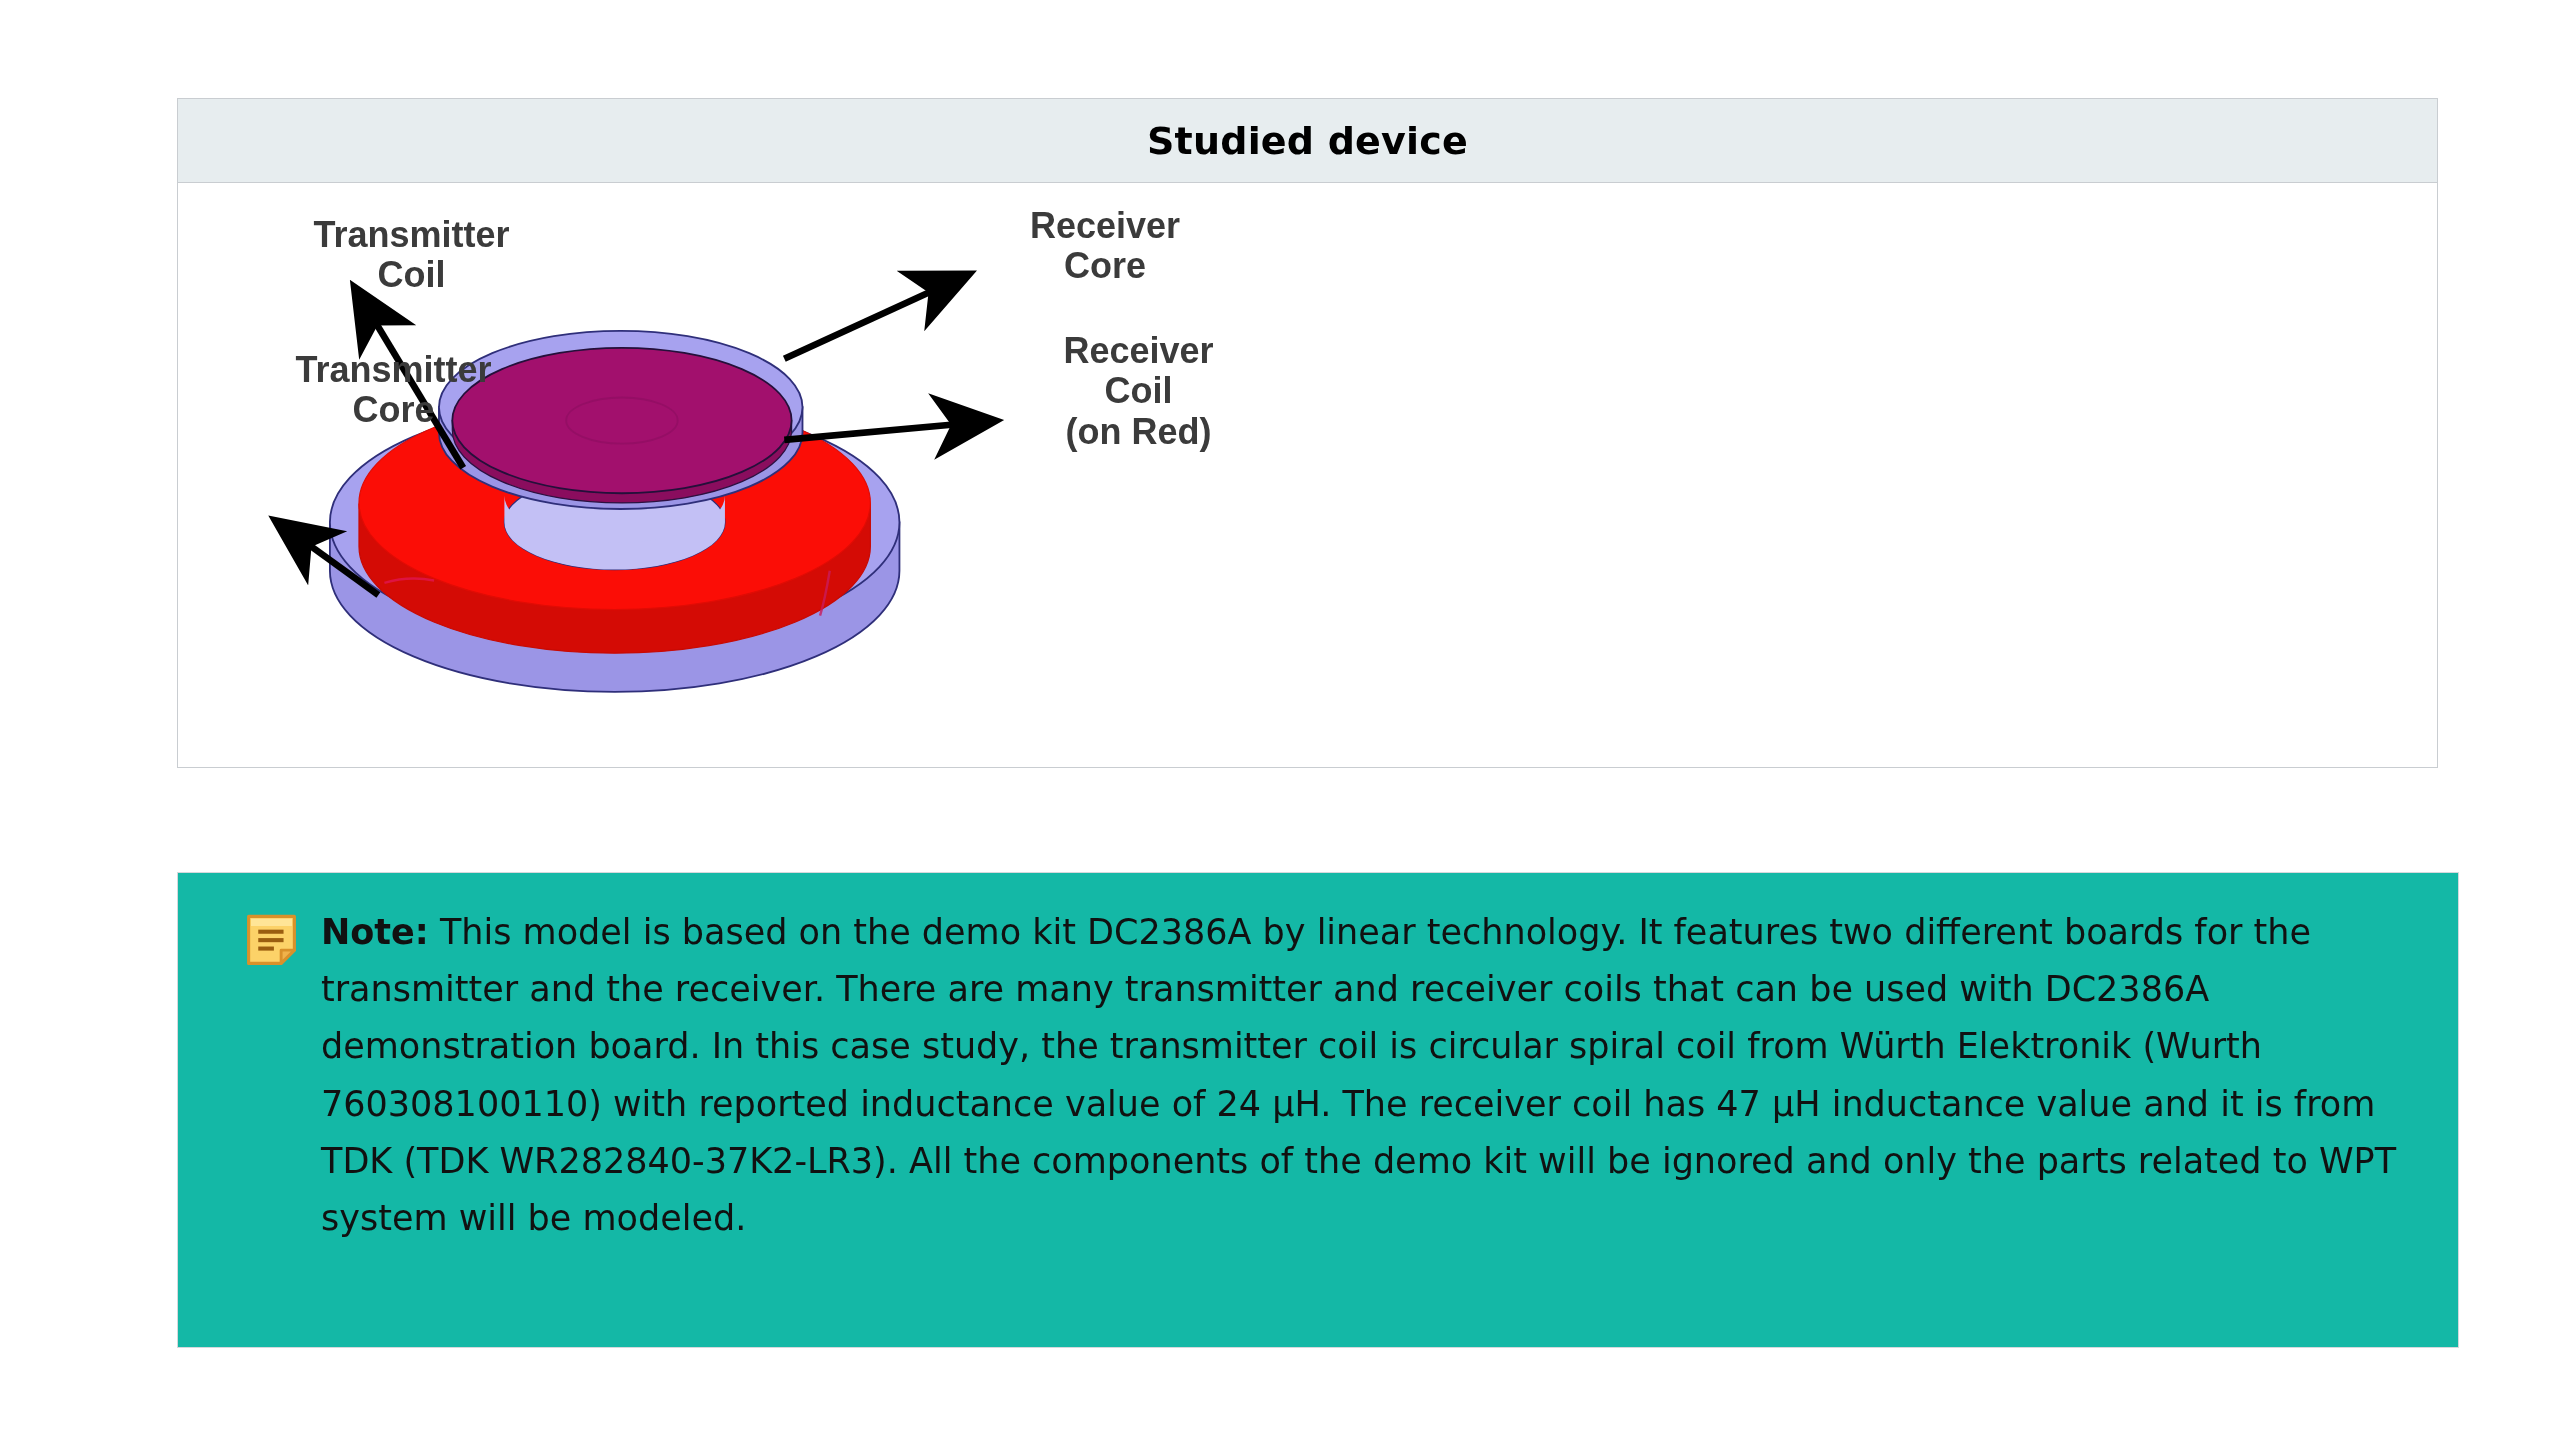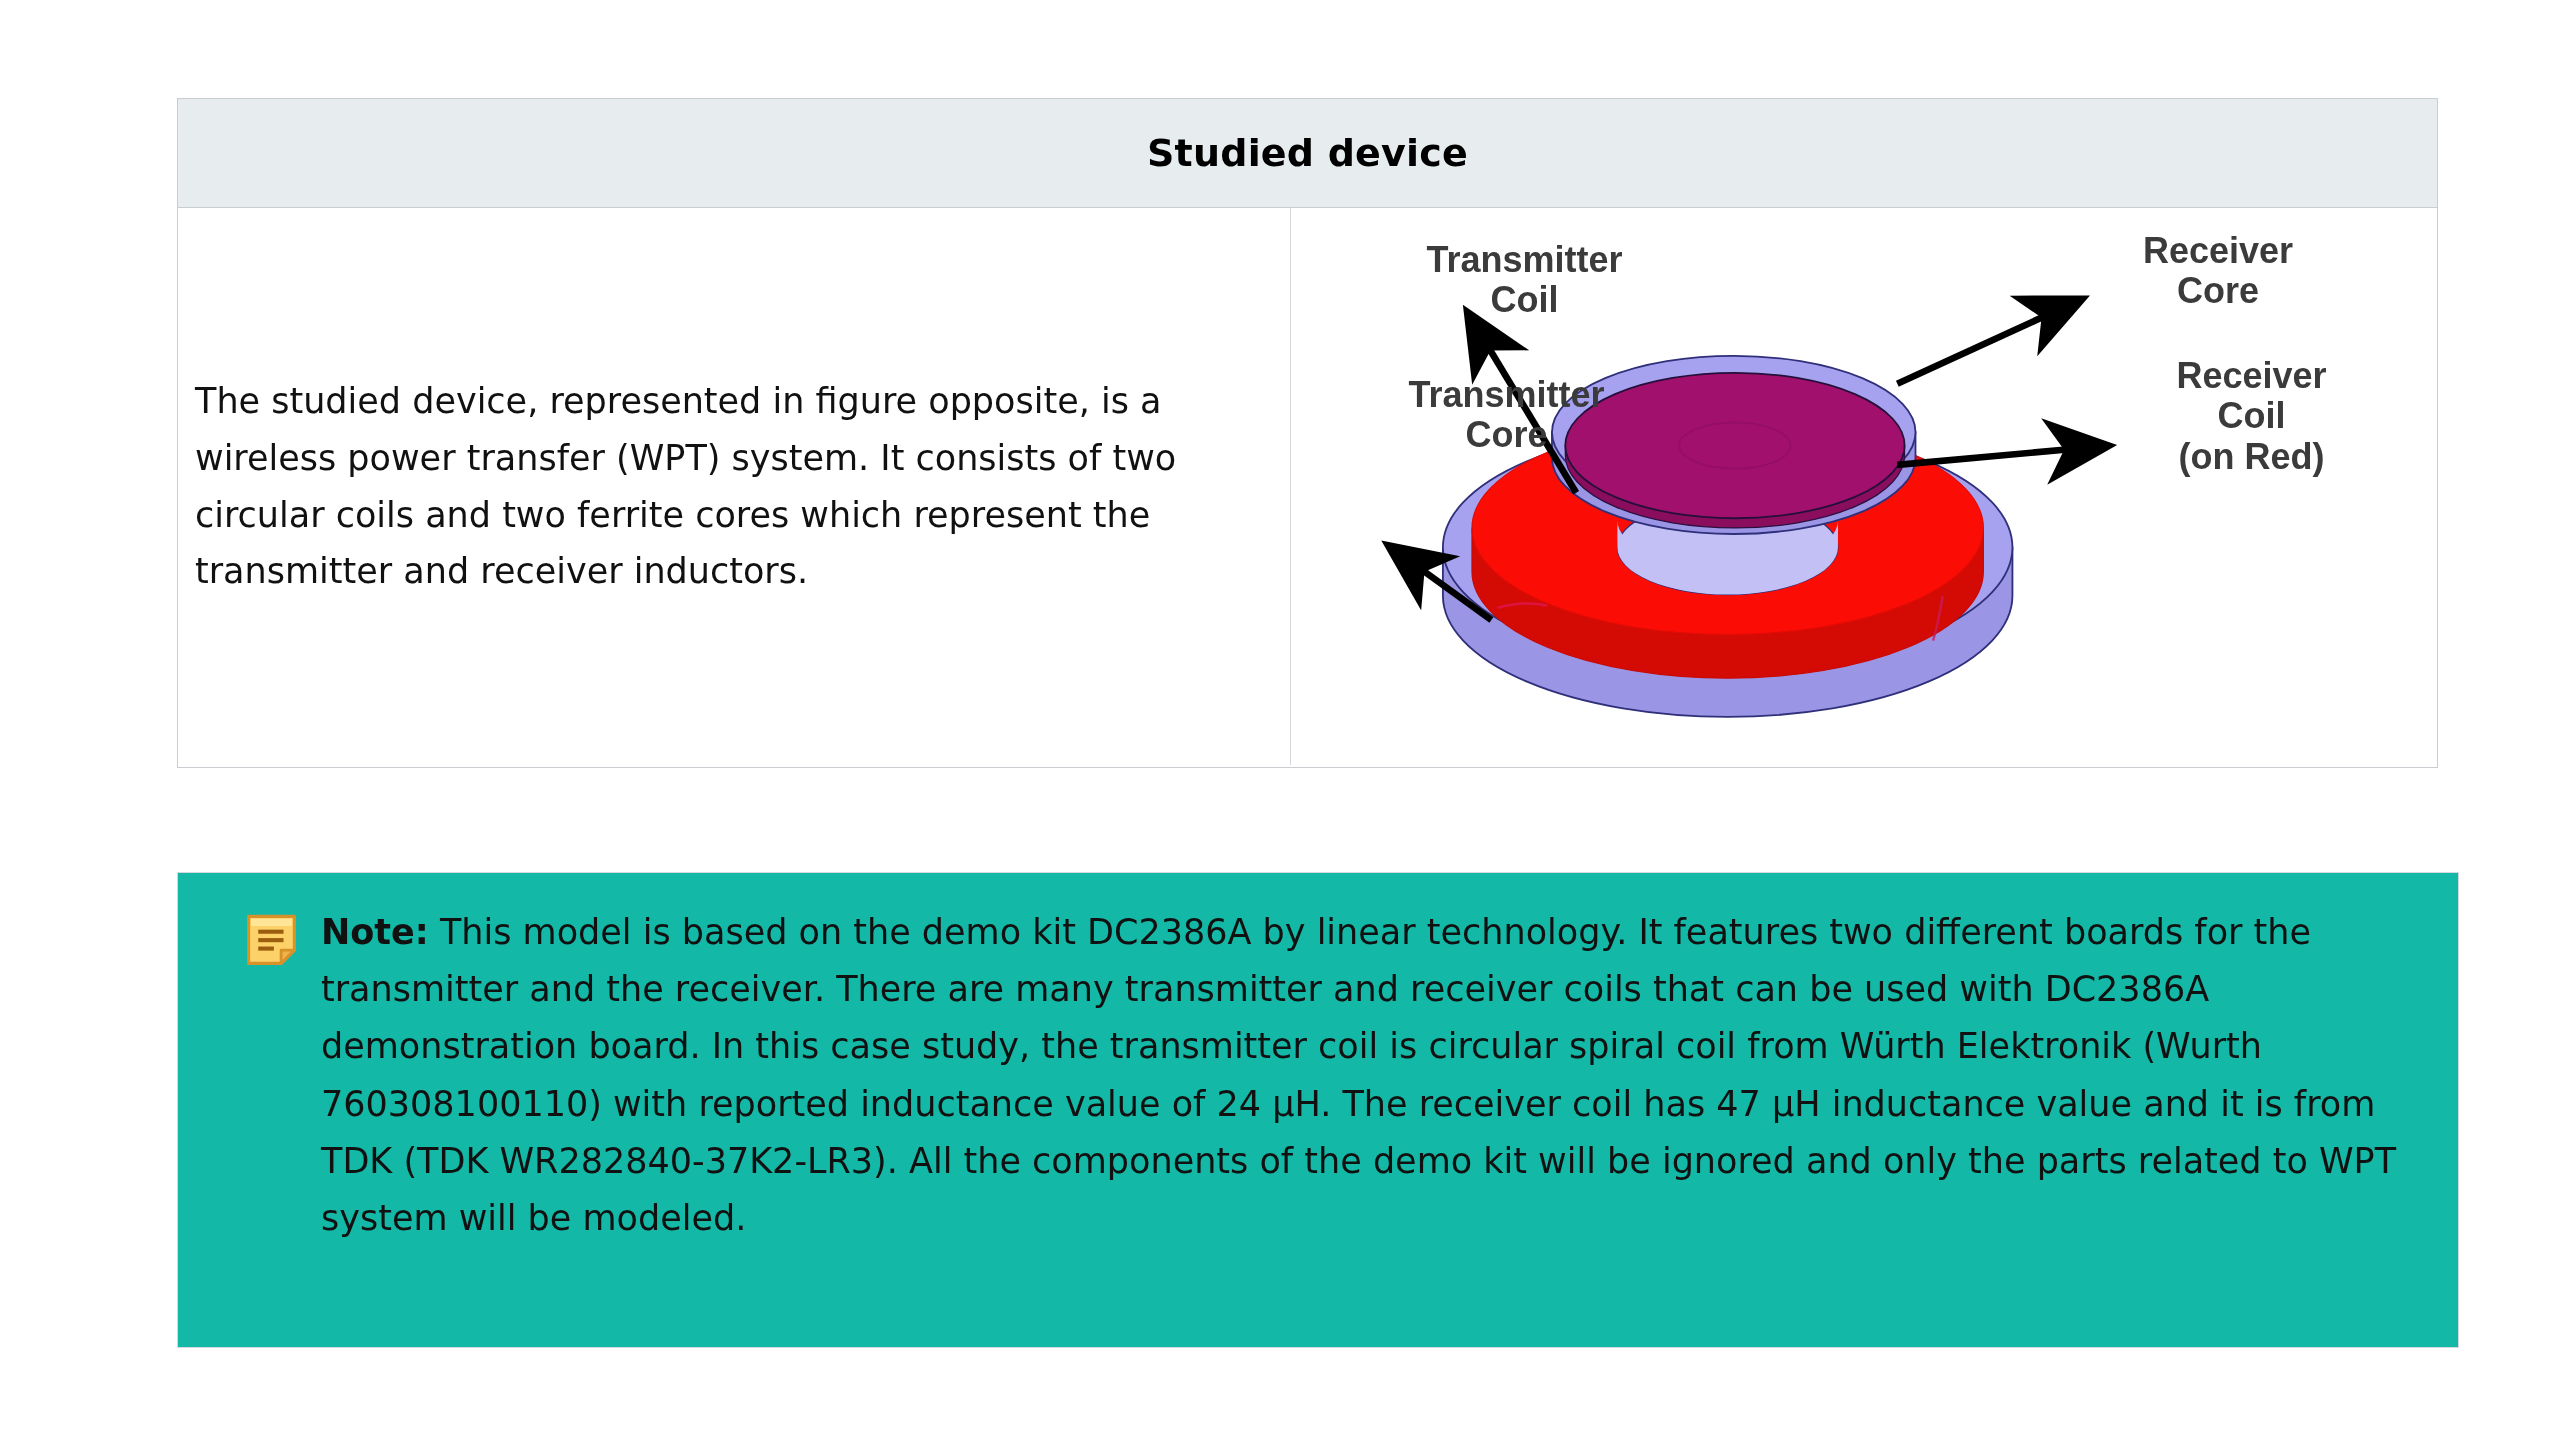--- a/index.html
+++ b/index.html
@@ -21,21 +21,21 @@
     position: absolute;
     left: 177px;
     top: 98px;
     width: 2261px;
     height: 670px;
     border: 1.8px solid #c9cdd1;
     background: #ffffff;
     box-sizing: border-box;
   }
   .device-header {
-    height: 109px;
+    height: 84px;
     background: #e7edef;
     border-bottom: 1.8px solid #c9cdd1;
     display: flex;
     align-items: center;
     justify-content: center;
     box-sizing: border-box;
   }
   .device-header-title {
     font-size: 38px;
     font-weight: bold;
@@ -124,23 +124,20 @@
 <body>
 
 <div class="device-table">
 
   <div class="device-header">
     <div class="device-header-title">Studied device</div>
   </div>
 
   <div class="device-body">
 
-    <div class="device-cell-text">
-      <div class="device-paragraph">The studied device, represented in figure opposite, is a wireless power transfer (WPT) system. It consists of two circular coils and two ferrite cores which represent the transmitter and receiver inductors.</div>
-    </div>
 
     <div class="device-cell-figure">
       <div class="fig-wrap">
 
         <svg class="fig-svg" width="1146" height="555" viewBox="0 0 1890 916">
 
           <path d="M 250 560 L 250 640 A 470 200 0 0 0 1190 640 L 1190 560 Z" fill="#9b95e6" stroke="#2f2f7a" stroke-width="3"></path>
 
           <ellipse cx="720" cy="560" rx="470" ry="200" fill="#a7a2ef" stroke="#2f2f7a" stroke-width="3"></ellipse>
 

